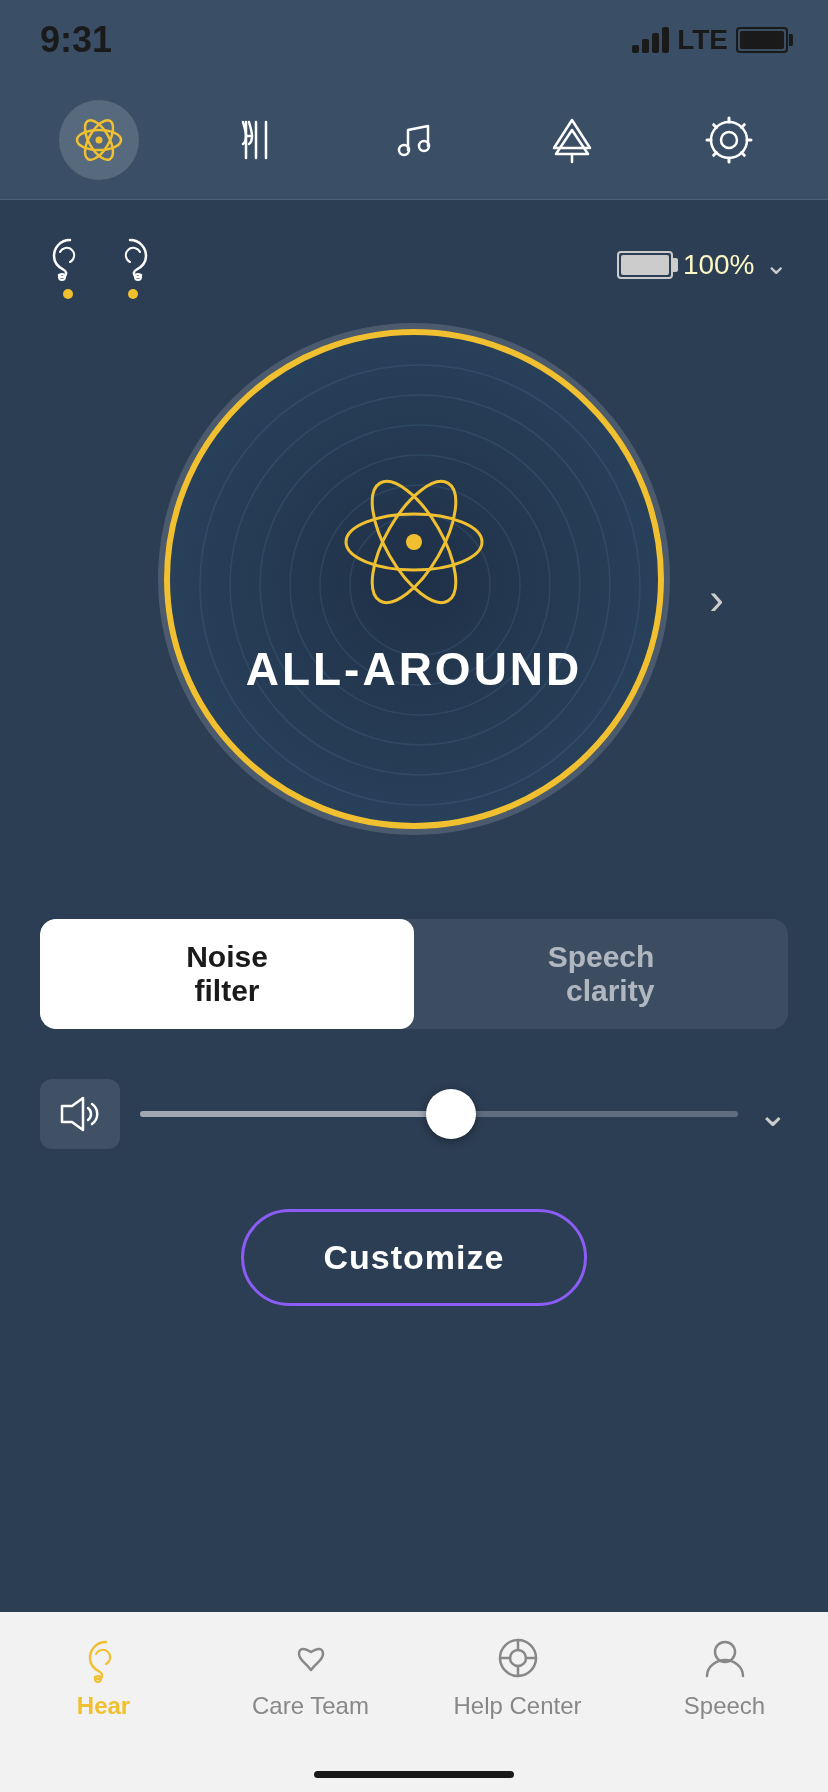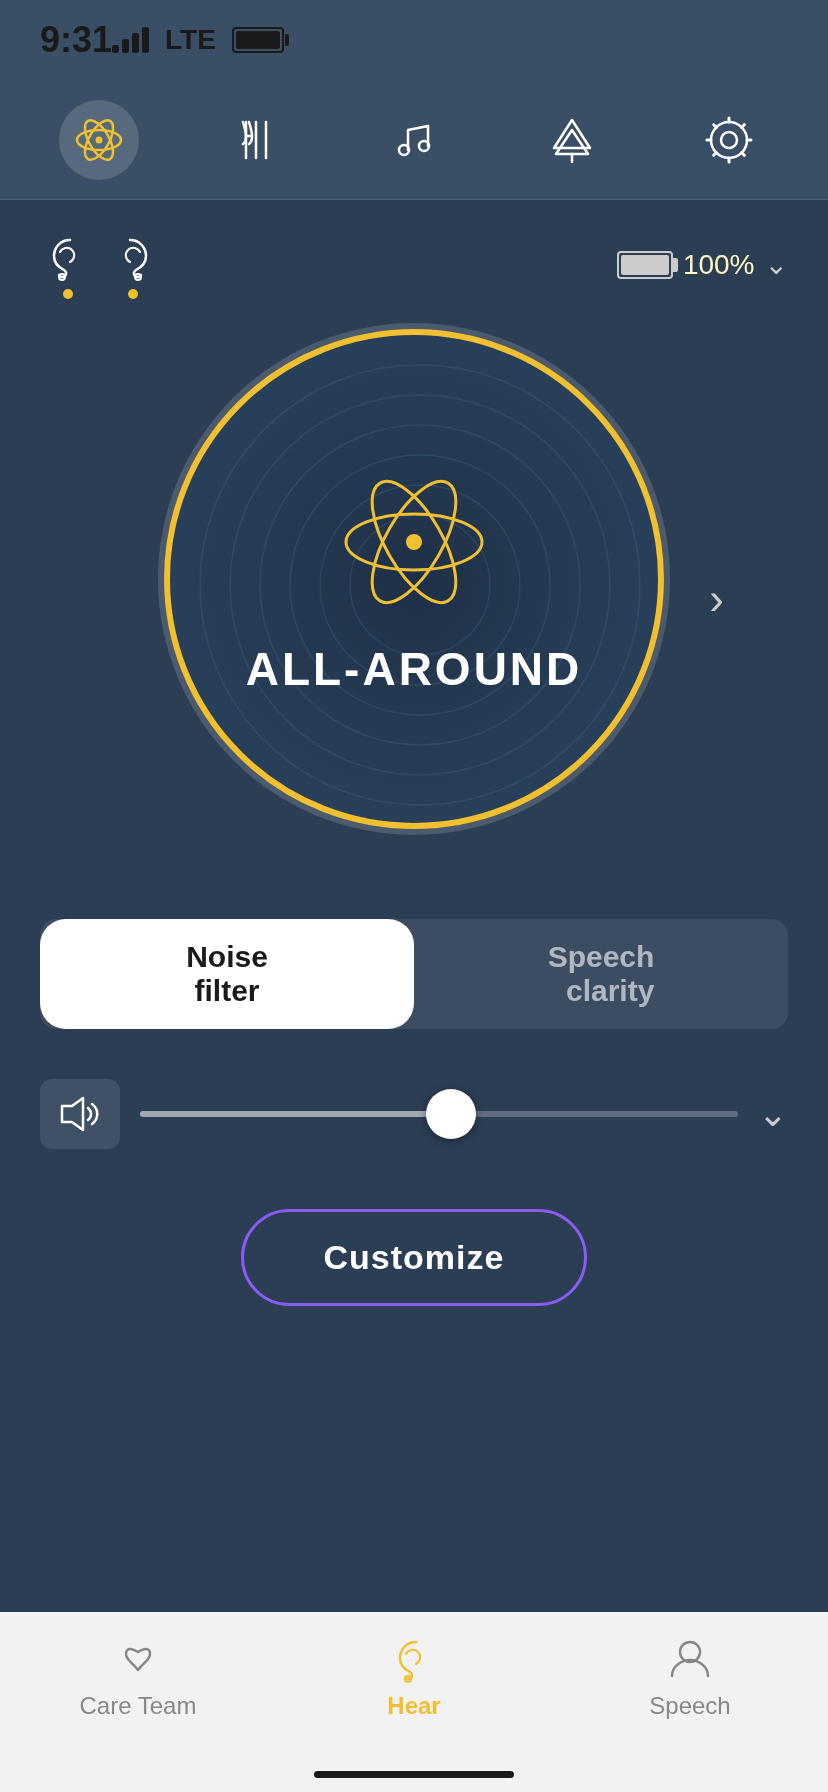--- a/index.html
+++ b/index.html
@@ -12,31 +12,32 @@
       display: flex;
       flex-direction: column;
     }
 
     
     .status-bar {
       background: #3a4f65;
       height: 80px;
       display: flex;
       align-items: center;
+      justify-content: space-between;
       padding: 8px 40px;
     }
     .status-time {
       font-size: 36px;
       font-weight: 600;
       color: #1a1a1a;
     }
     .status-right {
       display: flex;
       align-items: center;
-      gap: 16px;
+      gap: 8px;
     }
     .signal-bars {
       display: flex;
       align-items: flex-end;
       gap: 3px;
     }
     .signal-bar {
       background: #1a1a1a;
       width: 7px;
       border-radius: 2px;
@@ -235,21 +236,21 @@
       align-items: center;
       justify-content: center;
       font-size: 30px;
       font-weight: 600;
       cursor: pointer;
       transition: background 0.2s;
     }
     .toggle-btn.active {
       background: #ffffff;
       color: #1a1a1a;
-      border-radius: 26px;
+      border-radius: 14px;
     }
     .toggle-btn.inactive {
       background: transparent;
       color: rgba(255,255,255,0.6);
     }
 
     
     .volume-row {
       width: 100%;
       display: flex;
@@ -526,34 +527,45 @@
   <button class="customize-btn">Customize</button>
 
   <div class="spacer"></div>
 </div>
 
 <div class="bottom-nav-wrapper">
   <div class="bottom-nav">
 
     <div class="bottom-nav-item">
       <svg width="52" height="52" viewBox="0 0 52 52" fill="none">
-        <path d="M26 20 C26 20 14 12 14 22 C14 28 20 30 26 38 C32 30 38 28 38 22 C38 12 26 20 26 20Z" stroke="#888" stroke-width="2.5" fill="none" stroke-linejoin="round"></path>
-      </svg>
-      <span class="bottom-nav-label">Care Team</span>
-    </div>
-
-    <div class="bottom-nav-item">
-      <svg width="52" height="52" viewBox="0 0 52 52" fill="none">
         <path d="M28 10 C18 10 12 18 12 26 C12 34 18 38 22 40 C24 41 25 44 23 46 C21 48 18 47 17 45" stroke="#f0c030" stroke-width="2.5" stroke-linecap="round" fill="none"></path>
         <circle cx="20" cy="47" r="3" stroke="#f0c030" stroke-width="2" fill="none"></circle>
         <path d="M18 22 C20 18 26 16 30 20 C34 24 32 30 28 32" stroke="#f0c030" stroke-width="2" stroke-linecap="round" fill="none"></path>
       </svg>
       <span class="bottom-nav-label active">Hear</span>
     </div>
 
+    <div class="bottom-nav-item">
+      <svg width="52" height="52" viewBox="0 0 52 52" fill="none">
+        <path d="M26 20 C26 20 14 12 14 22 C14 28 20 30 26 38 C32 30 38 28 38 22 C38 12 26 20 26 20Z" stroke="#888" stroke-width="2.5" fill="none" stroke-linejoin="round"></path>
+      </svg>
+      <span class="bottom-nav-label">Care Team</span>
+    </div>
+
+    <div class="bottom-nav-item">
+      <svg width="52" height="52" viewBox="0 0 52 52" fill="none">
+        <circle cx="26" cy="26" r="18" stroke="#888" stroke-width="2.5" fill="none"></circle>
+        <circle cx="26" cy="26" r="8" stroke="#888" stroke-width="2.5" fill="none"></circle>
+        <line x1="26" y1="8" x2="26" y2="18" stroke="#888" stroke-width="2.5" stroke-linecap="round"></line>
+        <line x1="26" y1="34" x2="26" y2="44" stroke="#888" stroke-width="2.5" stroke-linecap="round"></line>
+        <line x1="8" y1="26" x2="18" y2="26" stroke="#888" stroke-width="2.5" stroke-linecap="round"></line>
+        <line x1="34" y1="26" x2="44" y2="26" stroke="#888" stroke-width="2.5" stroke-linecap="round"></line>
+      </svg>
+      <span class="bottom-nav-label">Help Center</span>
+    </div>
 
     <div class="bottom-nav-item">
       <svg width="52" height="52" viewBox="0 0 52 52" fill="none">
         <circle cx="26" cy="20" r="10" stroke="#888" stroke-width="2.5" fill="none"></circle>
         <path d="M8 44 C8 34 18 28 26 28 C34 28 44 34 44 44" stroke="#888" stroke-width="2.5" stroke-linecap="round" fill="none"></path>
       </svg>
       <span class="bottom-nav-label">Speech</span>
     </div>
 
   </div>

